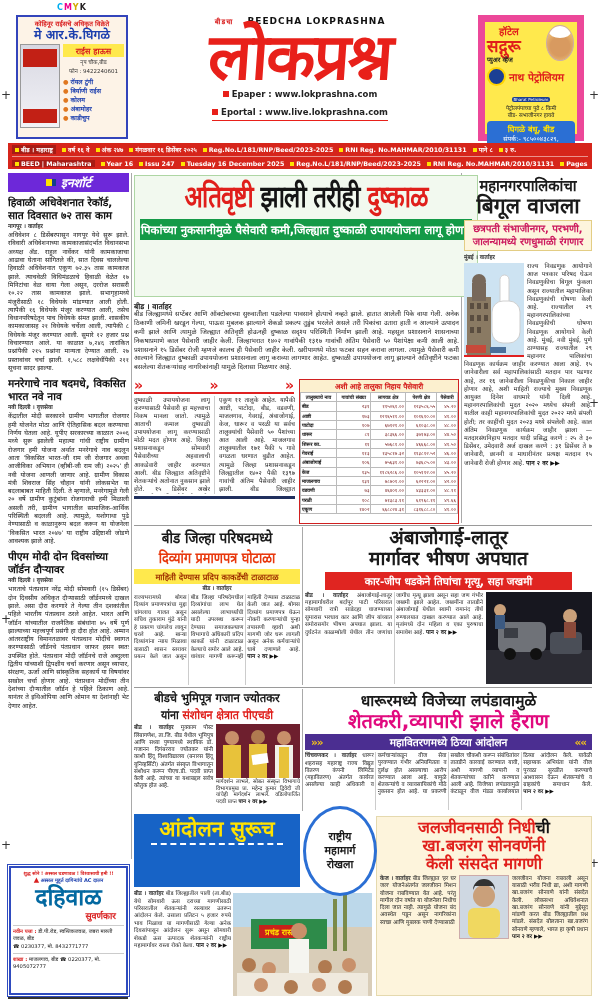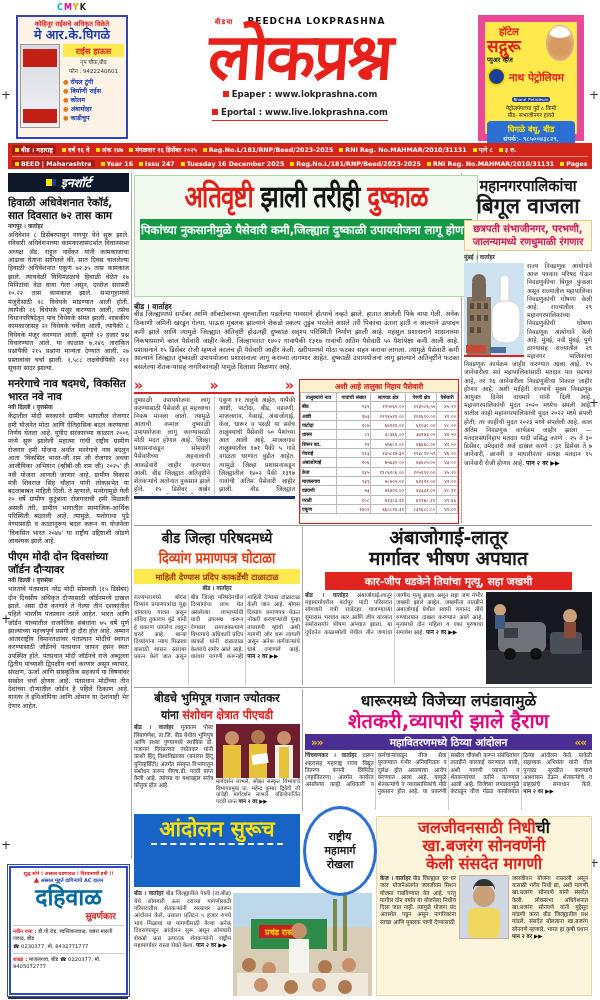--- a/index.html
+++ b/index.html
@@ -63,21 +63,21 @@
   
   #ibar{left:8px;top:143px;width:584px;height:26px;background:#d6251b;color:#fff;
         box-sizing:border-box;padding:0 4px;}
   .ib-row{display:flex;align-items:center;height:13px;gap:6px;overflow:hidden;}
   .ib-row:first-child{border-bottom:1px solid rgba(255,255,255,.5);}
   .ib-item{display:flex;align-items:center;font-size:6.3px;font-weight:bold;white-space:nowrap;}
   .ib-item .sq{display:inline-block;width:4px;height:4px;background:#ffe200;margin-right:2px;flex:none;}
   .ib-item:first-child{background:rgba(0,0,0,.22);padding:0 3px;}
 
   
-  #insH{left:8px;top:173px;width:121px;height:19px;background:#0f172a;color:#fff;display:flex;
+  #insH{left:8px;top:173px;width:121px;height:19px;background:#6d28d9;color:#fff;display:flex;
         align-items:center;justify-content:center;font-weight:800;font-size:12px;font-style:italic;}
   .flag{width:10px;height:7px;background:#ffe200;margin-right:5px;position:relative;}
   .flag:after{content:"";position:absolute;right:0;top:0;width:4px;height:7px;background:#143c8c;}
   #insCol{left:8px;top:194px;width:121px;height:668px;overflow:hidden;}
   .ins-story{margin-bottom:5px;}
   .ins-story h3{margin:2px 0 1px;font-size:10.5px;line-height:1.2;color:#111;}
   .dateline{font-size:5.8px;font-weight:bold;color:#333;}
   .ins-story p{margin:1px 0 0;font-size:6.3px;line-height:1.32;text-align:justify;color:#222;}
 
   

